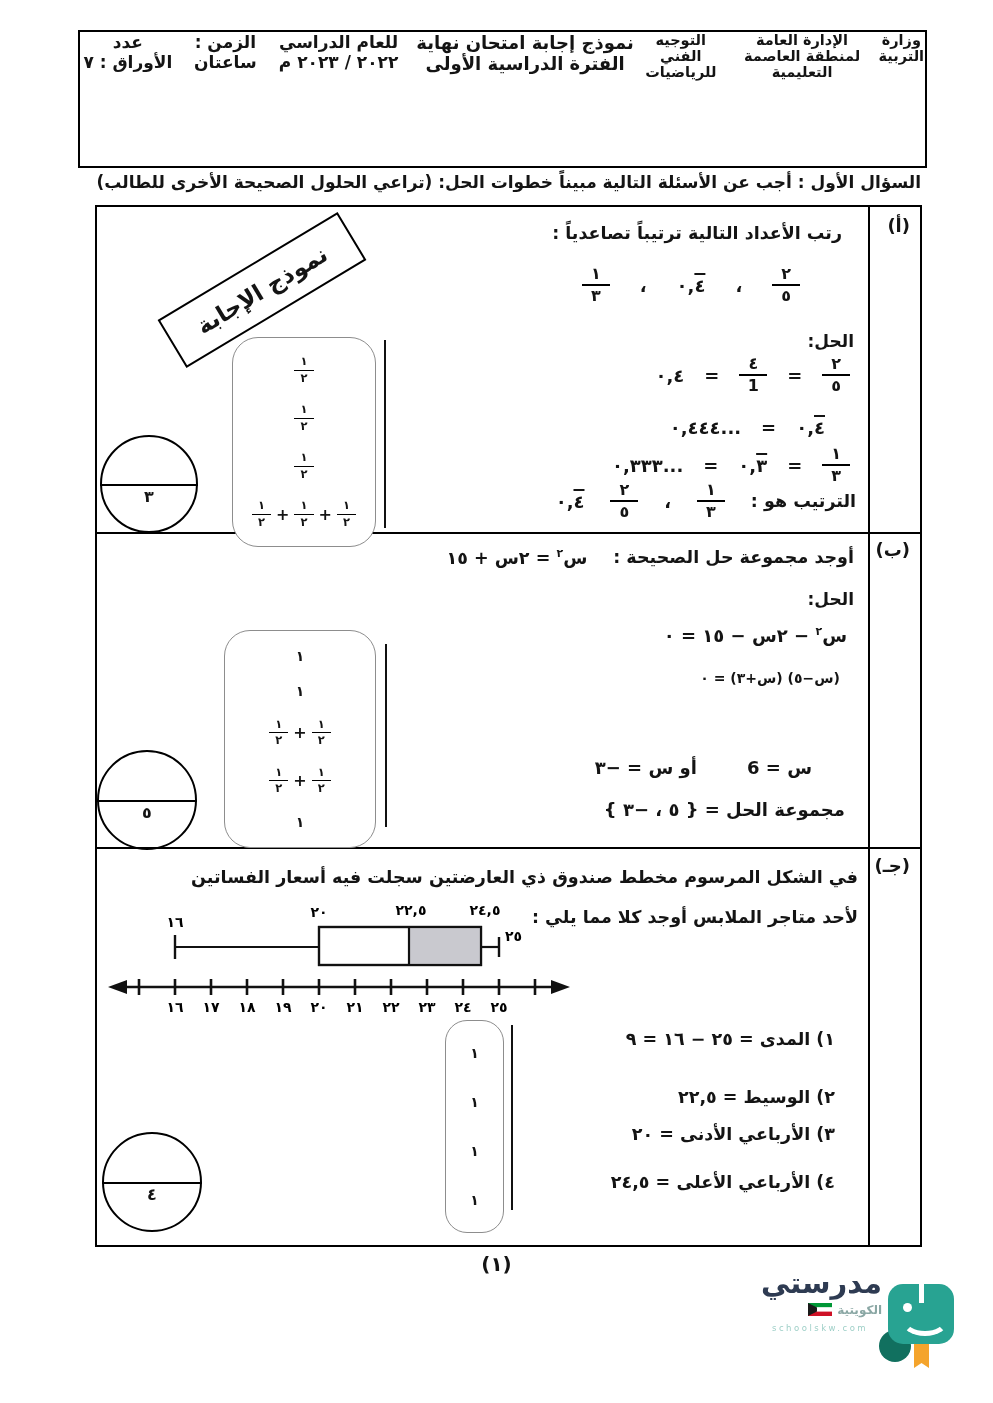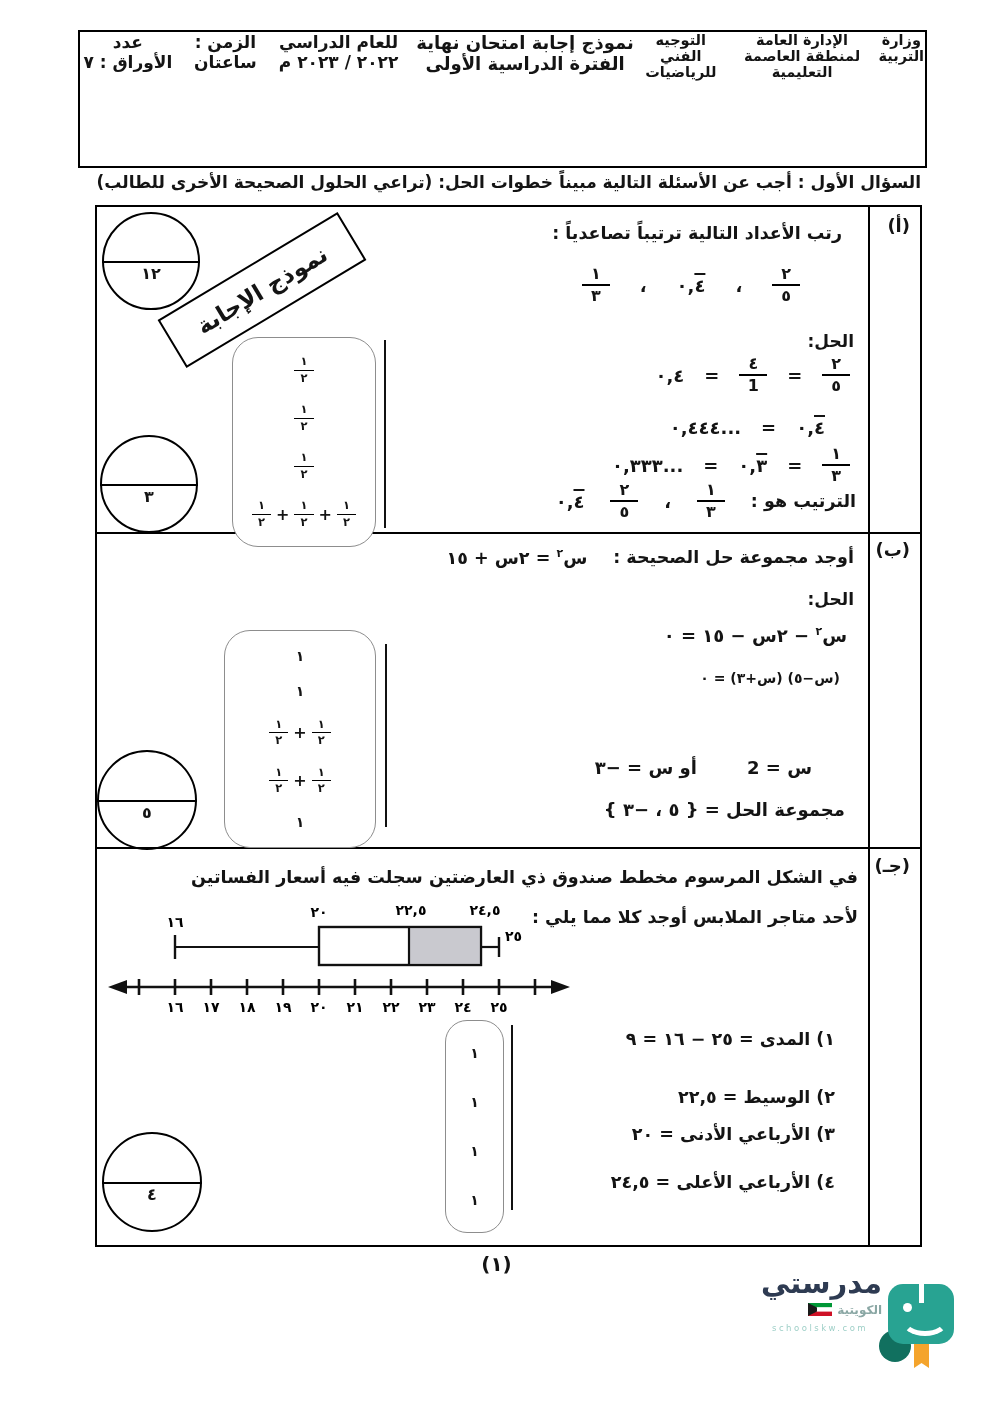--- a/index.html
+++ b/index.html
@@ -179,24 +179,20 @@
         <span class="den">٣</span>
       </span>
       <span class="sep">،</span>
       <span class="frac">
         <span class="num">٢</span>
         <span class="den">٥</span>
       </span>
       <span class="ltr" style="margin-left:50px"><span>٠,</span><span class="ov">٤</span></span>
     </div>
 
-    <div class="circle" style="left:5px;top:5px;width:94px;height:94px">
-      <div class="mid"></div>
-      <div class="val">١٢</div>
-    </div>
     <div class="stamp">نموذج الإجابة</div>
 
     <div class="mbox" style="left:135px;top:130px;width:142px;height:192px">
       <span class="frac sm">
         <span class="num">١</span>
         <span class="den">٢</span>
       </span>
       <span class="frac sm">
         <span class="num">١</span>
         <span class="den">٢</span>
@@ -233,21 +229,21 @@
       <span>أوجد مجموعة حل الصحيحة :</span>
       <span><span>س</span><sup>٢</sup> <span>= ٢س + ١٥</span></span>
     </div>
 
     <div class="rtl-text" style="top:382px;right:66px">الحل:</div>
 
     <div class="rtl-text" style="top:418px;right:73px;font-size:18px">
       <span>س</span><sup>٢</sup> <span>− ٢س − ١٥ = ٠</span>
     </div>
     <div class="rtl-text" style="top:463px;right:80px;font-size:14px">(س−٥) (س+٣) = ٠</div>
-    <div class="rtl-text" style="top:550px;right:108px;font-size:18px;white-space:pre">س = 2        أو س = −٣</div>
+    <div class="rtl-text" style="top:550px;right:108px;font-size:18px;white-space:pre">س = 6        أو س = −٣</div>
     <div class="rtl-text" style="top:592px;right:75px;font-size:18px">مجموعة الحل = { ٥ ، −٣ }</div>
 
     <div class="mbox" style="left:127px;top:423px;width:150px;height:200px">
       <span class="mone">١</span>
       <span class="mone">١</span>
       <span class="mrow">
         <span class="frac sm">
           <span class="num">١</span>
           <span class="den">٢</span>
         </span>

